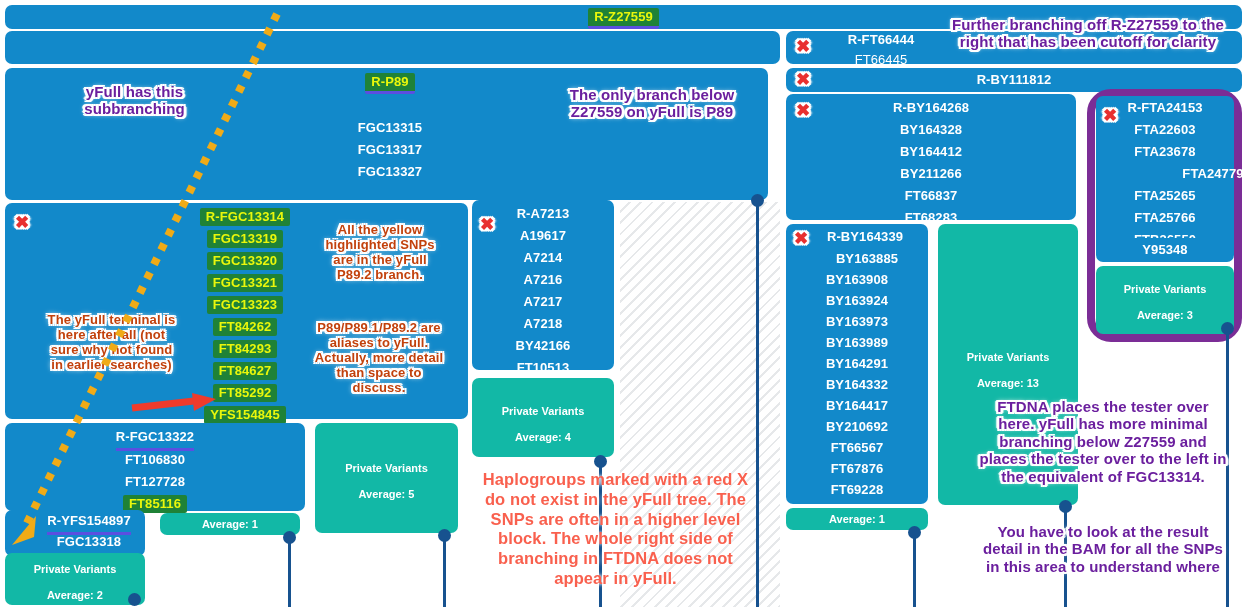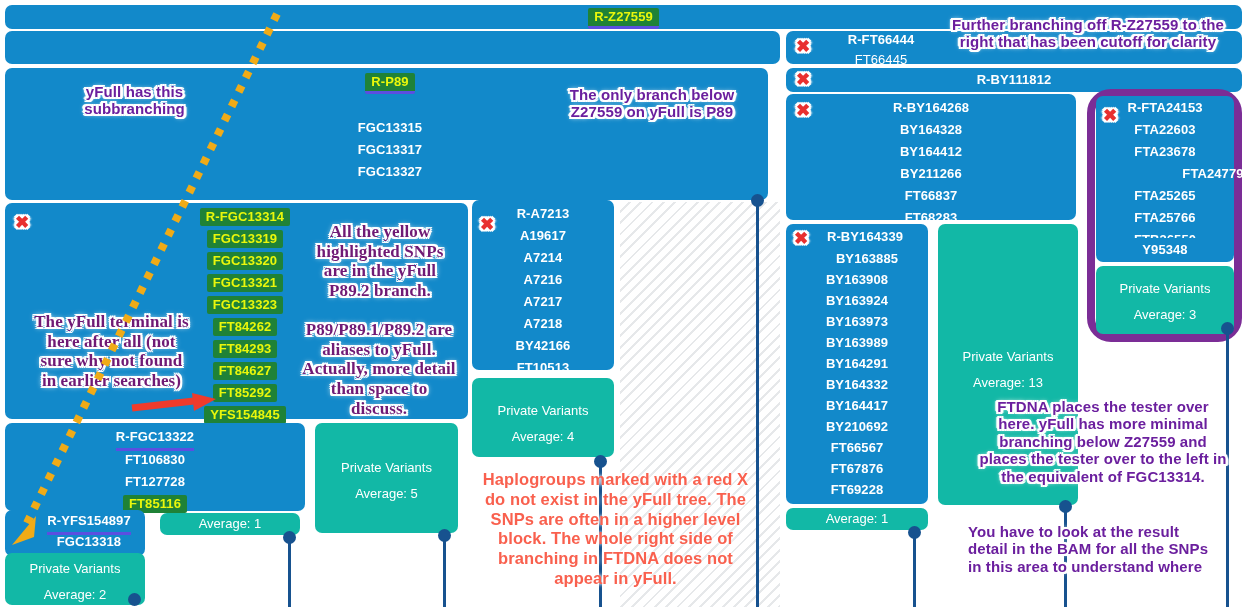--- a/index.html
+++ b/index.html
@@ -27,21 +27,21 @@
   .snp{
     font-size:13px;font-weight:bold;color:#ffffff;text-align:center;
     line-height:22px;letter-spacing:.1px;white-space:nowrap;
   }
   .snp.head{font-size:13px;}
   .hl{
     background:#1f8237;color:#eaf70b;border-radius:2px;
     padding:0 6px;display:inline-block;line-height:18px;
   }
   .ul{border-bottom:3px solid #5b4fe0;padding-bottom:0px;display:inline-block;}
-  .pvt{font-size:13px;font-weight:normal;line-height:26px;}
+  .pvt{font-size:11px;font-weight:bold;line-height:26px;}
 
   
   .xmark{
     position:absolute;width:22px;height:22px;
     display:flex;align-items:center;justify-content:center;
     font-size:17px;font-weight:bold;color:#e8302f;
     text-shadow:
       -2px -2px 0 #fff, 2px -2px 0 #fff, -2px 2px 0 #fff, 2px 2px 0 #fff,
       -2px 0 0 #fff, 2px 0 0 #fff, 0 -2px 0 #fff, 0 2px 0 #fff,
       -3px 0 2px #fff, 3px 0 2px #fff;
@@ -54,26 +54,25 @@
     white-space:pre-line;letter-spacing:.1px;
   }
   .note.purple{
     color:#6b1f9e;font-size:15px;
     text-shadow:
       -2px -2px 0 #fff, 2px -2px 0 #fff, -2px 2px 0 #fff, 2px 2px 0 #fff,
       -2px 0 0 #fff, 2px 0 0 #fff, 0 -2px 0 #fff, 0 2px 0 #fff,
       -3px -1px 1px #fff, 3px 1px 1px #fff, 0 0 4px #fff, 0 0 6px #fff;
   }
   .note.black{
-    color:#701a75;font-size:17px;
+    color:#c2410c;font-size:13px;
     text-shadow:
       -2px -2px 0 #fff, 2px -2px 0 #fff, -2px 2px 0 #fff, 2px 2px 0 #fff,
       -2px 0 0 #fff, 2px 0 0 #fff, 0 -2px 0 #fff, 0 2px 0 #fff,
       0 0 5px #fff, 0 0 7px #fff;
-    font-family: Liberation Serif, serif;
   }
   .note.red{
     color:#f9604e;font-size:16.5px;text-align:center;line-height:1.2;
     text-shadow:0 0 3px #fff,0 0 5px #fff;
   }
 
   
   .stem{position:absolute;width:3px;background:#17528f;}
   .dot{position:absolute;width:13px;height:13px;border-radius:50%;
        background:#17528f;}
@@ -258,21 +257,21 @@
   </div>
   <div class="dot" style="left:1059px;top:500px;"></div>
   <div class="stem" style="left:1064px;top:506px;height:101px;"></div>
 
   <div class="note purple" style="left:968px;top:398px;width:270px;text-align:center;">FTDNA places the tester over
 here. yFull has more minimal
 branching below Z27559 and
 places the tester over to the left in
 the equivalent of FGC13314.</div>
 
-  <div class="note purple" style="left:968px;top:523px;width:270px;text-align:left;">You have to look at the result
+  <div class="note purple" style="left:968px;top:523px;width:270px;text-align:center;">You have to look at the result
 detail in the BAM for all the SNPs
 in this area to understand where</div>
 
   <div class="blue" style="left:5px;top:423px;width:300px;height:88px;">
     <div class="snp head" style="position:absolute;left:0;top:3px;width:100%;">
       <span class="ul">R-FGC13322</span>
     </div>
     <div class="snp" style="position:absolute;left:0;top:26px;width:100%;">FT106830</div>
     <div class="snp" style="position:absolute;left:0;top:48px;width:100%;">FT127728</div>
     <div class="snp" style="position:absolute;left:0;top:70px;width:100%;"><span class="hl">FT85116</span></div>

